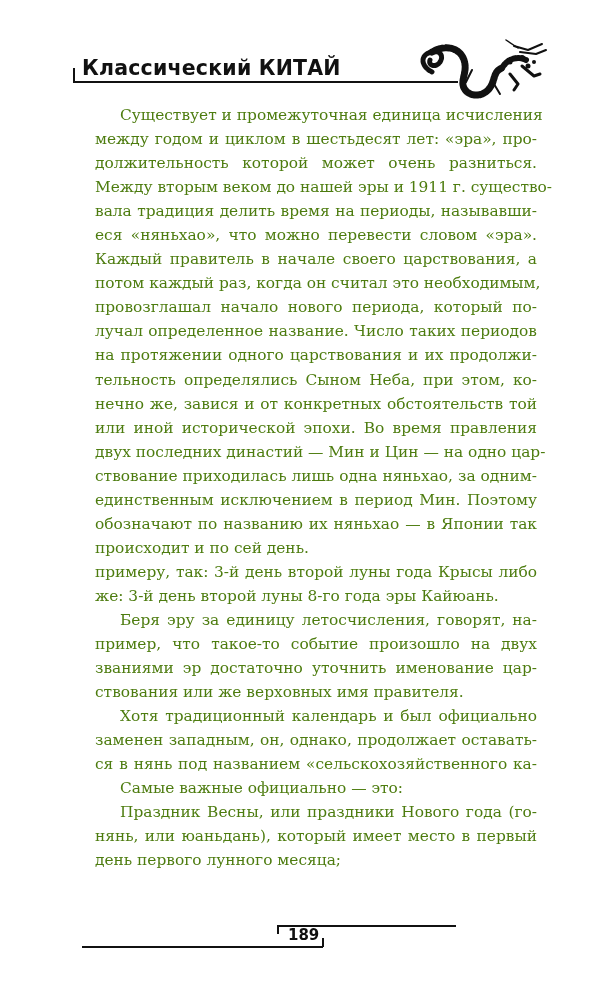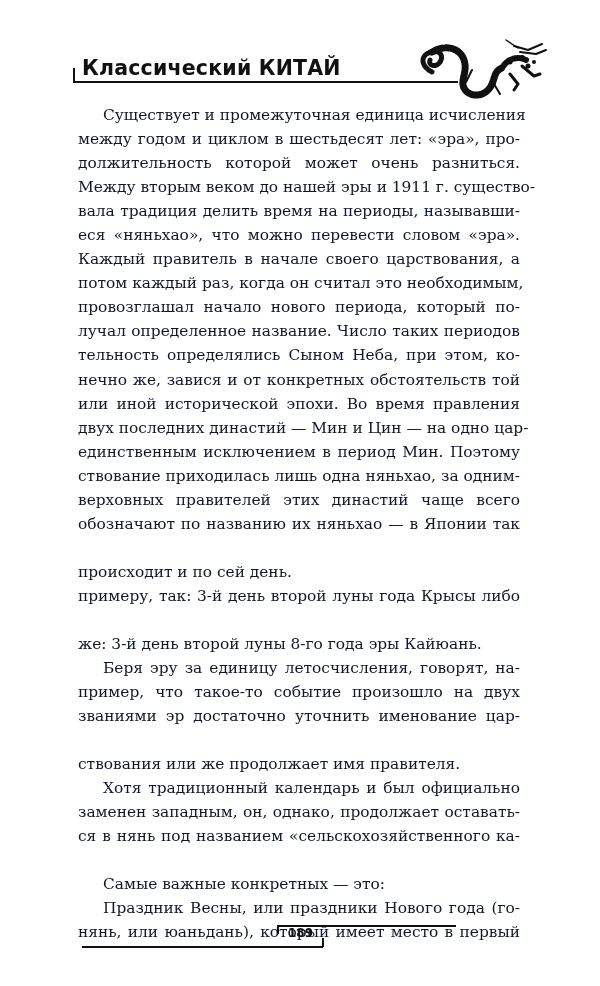--- a/index.html
+++ b/index.html
@@ -2,30 +2,30 @@
 <html><head>
   <meta charset="utf-8">
   <style>
     html, body { margin: 0; padding: 0; background: #ffffff; }
     body { width: 600px; height: 986px; position: relative; overflow: hidden; color: #111; }
     .header { position: absolute; left: 0; top: 0; width: 516px; height: 110px; }
     .header-tick { position: absolute; left: 73px; top: 68px; width: 1.5px; height: 14px; background: #111; }
     .header-title { position: absolute; left: 82px; top: 56px; font-family: "DejaVu Sans", sans-serif; font-weight: bold; font-size: 20.5px; letter-spacing: 0.2px; color: #111; white-space: nowrap; }
     .header-rule { position: absolute; left: 73px; top: 81px; width: 385px; height: 1.5px; background: #111; }
     .dragon { position: absolute; left: 410px; top: 36px; width: 140px; height: 66px; }
-    .body-text { position: absolute; left: 78px; top: 103px; width: 442px; font-family: "DejaVu Serif", serif; font-size: 15.4px; line-height: 24.05px; color: #0f172a; }
+    .body-text { position: absolute; left: 95px; top: 103px; width: 442px; font-family: "DejaVu Serif", serif; font-size: 15.4px; line-height: 24.05px; color: #4d7c0f; }
     .line { display: block; white-space: nowrap; text-align: justify; text-align-last: justify; height: 24.05px; overflow: visible; }
     .line.indent { padding-left: 25px; }
-    .line.last { text-align-last: left; margin-top: 24px; }
+    .line.last { text-align-last: left; }
     .footer { position: absolute; left: 0; top: 910px; width: 600px; height: 60px; }
     .footer-rule-top { position: absolute; left: 278px; top: 925px; width: 178px; height: 1.5px; background: #111; }
     .footer-tick-left { position: absolute; left: 277px; top: 925px; width: 1.5px; height: 9px; background: #111; }
     .footer-rule-bottom { position: absolute; left: 82px; top: 946px; width: 241px; height: 1.5px; background: #111; }
     .footer-tick-right { position: absolute; left: 322px; top: 938px; width: 1.5px; height: 9px; background: #111; }
-    .page-number { position: absolute; left: 288px; top: 926px; font-family: "DejaVu Sans", sans-serif; font-weight: bold; font-size: 12px; color: #111; }
+    .page-number { position: absolute; left: 288px; top: 926px; font-family: "DejaVu Sans", sans-serif; font-weight: bold; font-size: 15px; color: #111; }
   </style>
 </head>
 <body>
 
 <div class="header">
   <div class="header-tick"></div>
   <div class="header-title">Классический КИТАЙ</div>
   <div class="header-rule"></div>
   <svg class="dragon" viewBox="0 0 140 66" xmlns="http://www.w3.org/2000/svg">
     <g fill="none" stroke="#111" stroke-linecap="round" stroke-linejoin="round">
@@ -57,41 +57,42 @@
   <span class="line indent">Существует и промежуточная единица исчисления</span>
   <span class="line">между годом и циклом в шестьдесят лет: «эра», про-</span>
   <span class="line">должительность которой может очень разниться.</span>
   <span class="line">Между вторым веком до нашей эры и 1911 г. существо-</span>
   <span class="line">вала традиция делить время на периоды, называвши-</span>
   <span class="line">еся «няньхао», что можно перевести словом «эра».</span>
   <span class="line">Каждый правитель в начале своего царствования, а</span>
   <span class="line">потом каждый раз, когда он считал это необходимым,</span>
   <span class="line">провозглашал начало нового периода, который по-</span>
   <span class="line">лучал определенное название. Число таких периодов</span>
+  <span class="line">на протяжении одного царствования и их продолжи-</span>
   <span class="line">тельность определялись Сыном Неба, при этом, ко-</span>
   <span class="line">нечно же, завися и от конкретных обстоятельств той</span>
   <span class="line">или иной исторической эпохи. Во время правления</span>
   <span class="line">двух последних династий — Мин и Цин — на одно цар-</span>
+  <span class="line">ствование приходилась лишь одна няньхао, за одним-</span>
   <span class="line">единственным исключением в период Мин. Поэтому</span>
-  <span class="line">ствование приходилась лишь одна няньхао, за одним-</span>
-  <span class="line">верховных правителей этих династий чаще всего</span>
   <span class="line">обозначают по названию их няньхао — в Японии так</span>
   <span class="line last">происходит и по сей день.</span>
   <span class="line">примеру, так: 3-й день второй луны года Крысы либо</span>
   <span class="line last">же: 3-й день второй луны 8-го года эры Кайюань.</span>
   <span class="line indent">Беря эру за единицу летосчисления, говорят, на-</span>
   <span class="line">пример, что такое-то событие произошло на двух</span>
   <span class="line">званиями эр достаточно уточнить именование цар-</span>
-  <span class="line last">ствования или же продолжает имя правителя.</span>
+  <span class="line last">ствования или же верховных имя правителя.</span>
   <span class="line indent">Хотя традиционный календарь и был официально</span>
   <span class="line">заменен западным, он, однако, продолжает оставать-</span>
   <span class="line">ся в нянь под названием «сельскохозяйственного ка-</span>
-  <span class="line indent last">Самые важные конкретных — это:</span>
+  <span class="line indent last">Самые важные официально — это:</span>
   <span class="line indent">Праздник Весны, или праздники Нового года (го-</span>
   <span class="line">нянь, или юаньдань), который имеет место в первый</span>
+  <span class="line last">день первого лунного месяца;</span>
 </div>
 
 <div class="footer"></div>
 <div class="footer-rule-top"></div>
 <div class="footer-tick-left"></div>
 <div class="page-number">189</div>
 <div class="footer-tick-right"></div>
 <div class="footer-rule-bottom"></div>
 
 </body></html>

